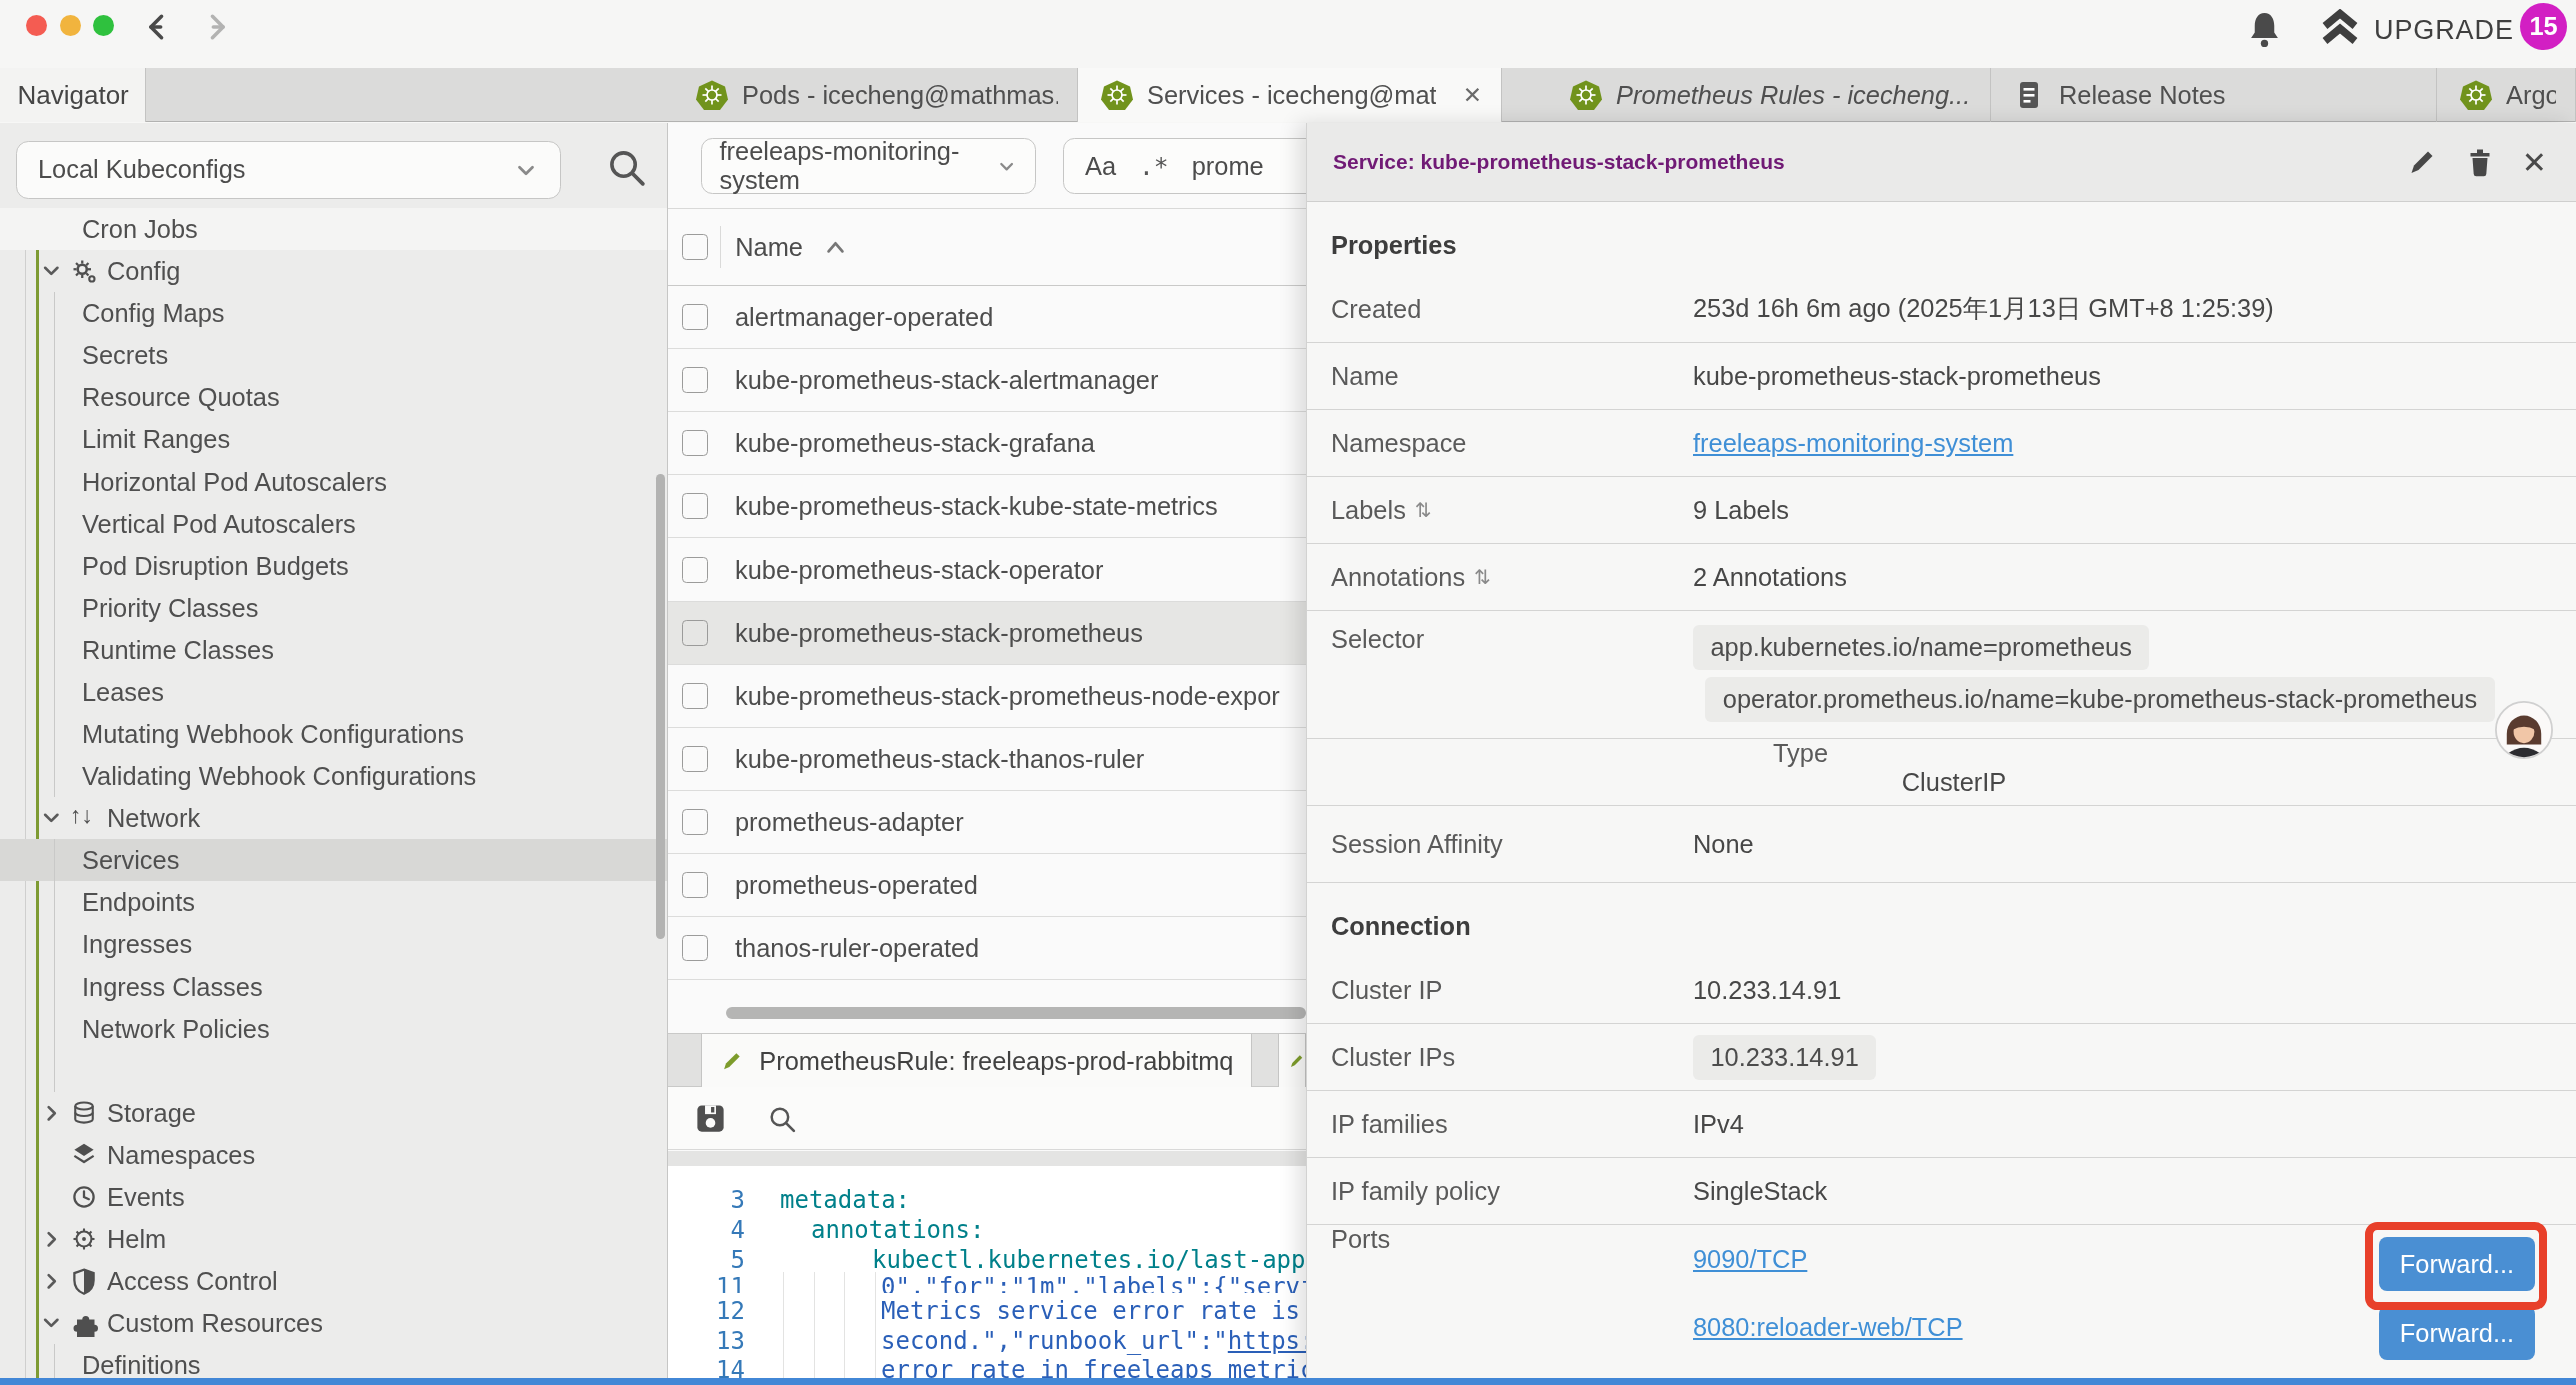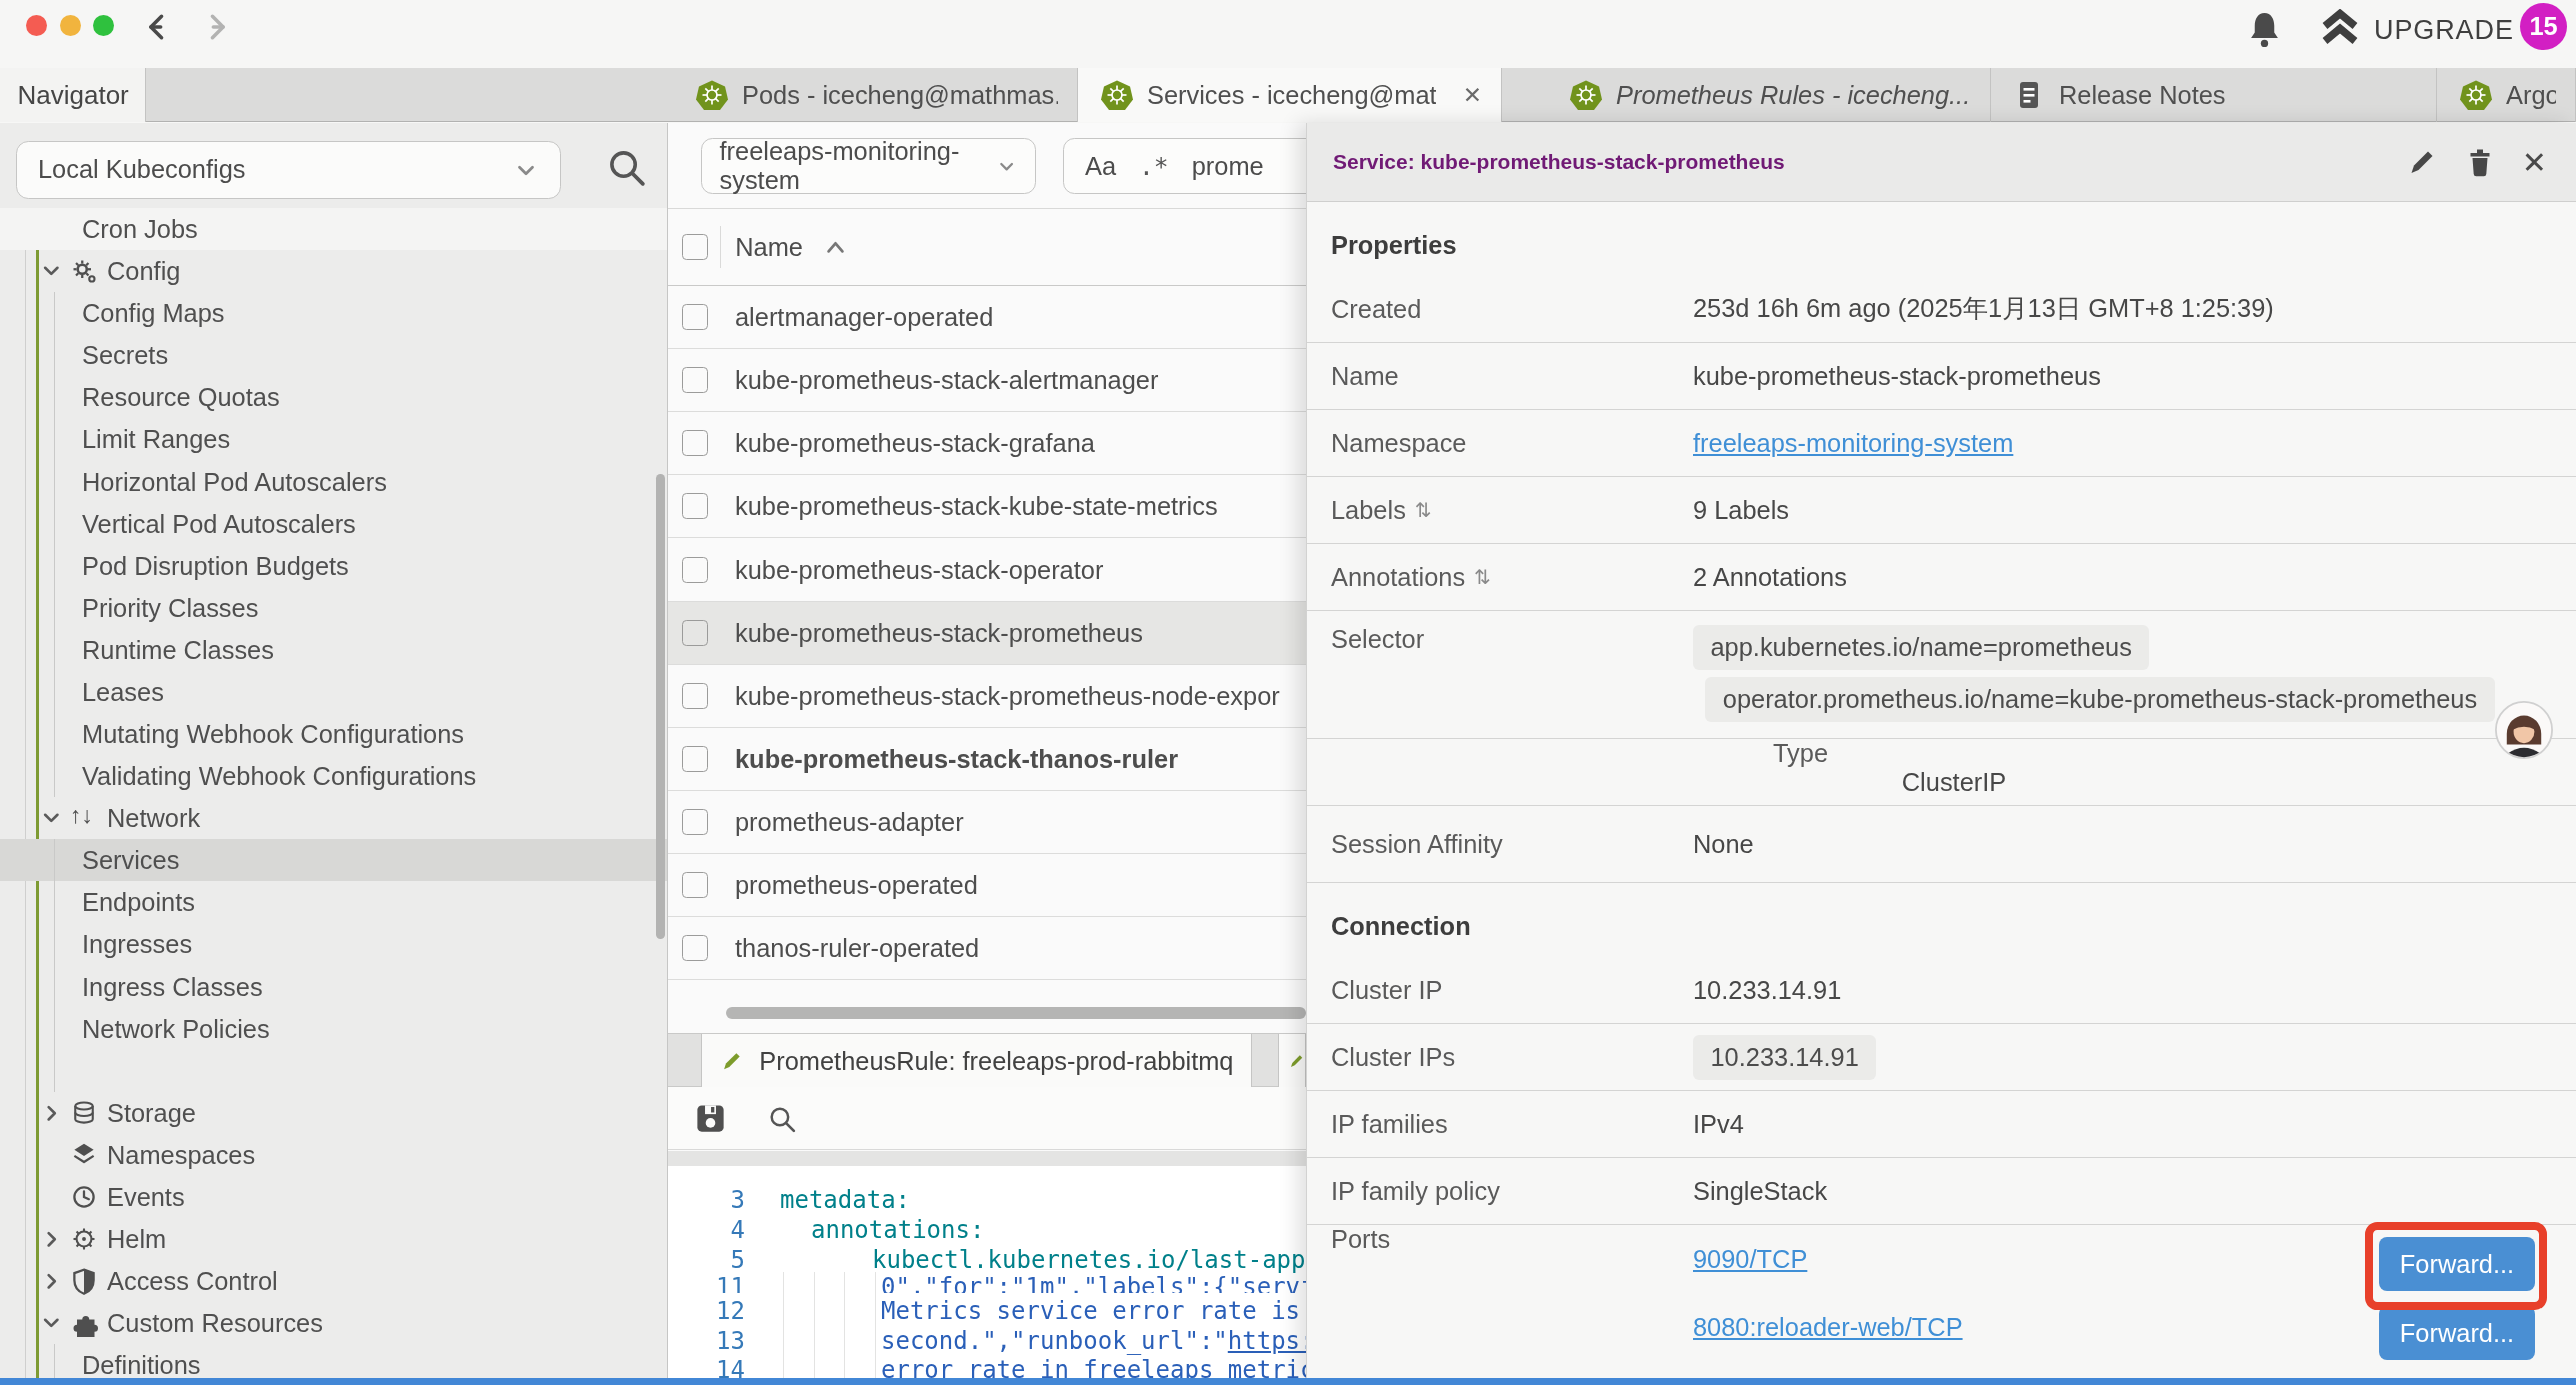--- a/index.html
+++ b/index.html
@@ -413,21 +413,21 @@
         <span style="margin-left: 27px;">kube-prometheus-stack-operator</span>
       </div>
       <div class="trow sel" style="top: 316px;">
         <div class="cbx" style="margin-left: 14px;"></div>
         <span style="margin-left: 27px;">kube-prometheus-stack-prometheus</span>
       </div>
       <div class="trow" style="top: 379px;">
         <div class="cbx" style="margin-left: 14px;"></div>
         <span style="margin-left: 27px;">kube-prometheus-stack-prometheus-node-expor</span>
       </div>
-      <div class="trow" style="top: 442px; font-weight: bold;">
+      <div class="trow" style="top: 442px;">
         <div class="cbx" style="margin-left: 14px;"></div>
         <span style="margin-left: 27px;">kube-prometheus-stack-thanos-ruler</span>
       </div>
       <div class="trow" style="top: 505px;">
         <div class="cbx" style="margin-left: 14px;"></div>
         <span style="margin-left: 27px;">prometheus-adapter</span>
       </div>
       <div class="trow" style="top: 568px;">
         <div class="cbx" style="margin-left: 14px;"></div>
         <span style="margin-left: 27px;">prometheus-operated</span>

